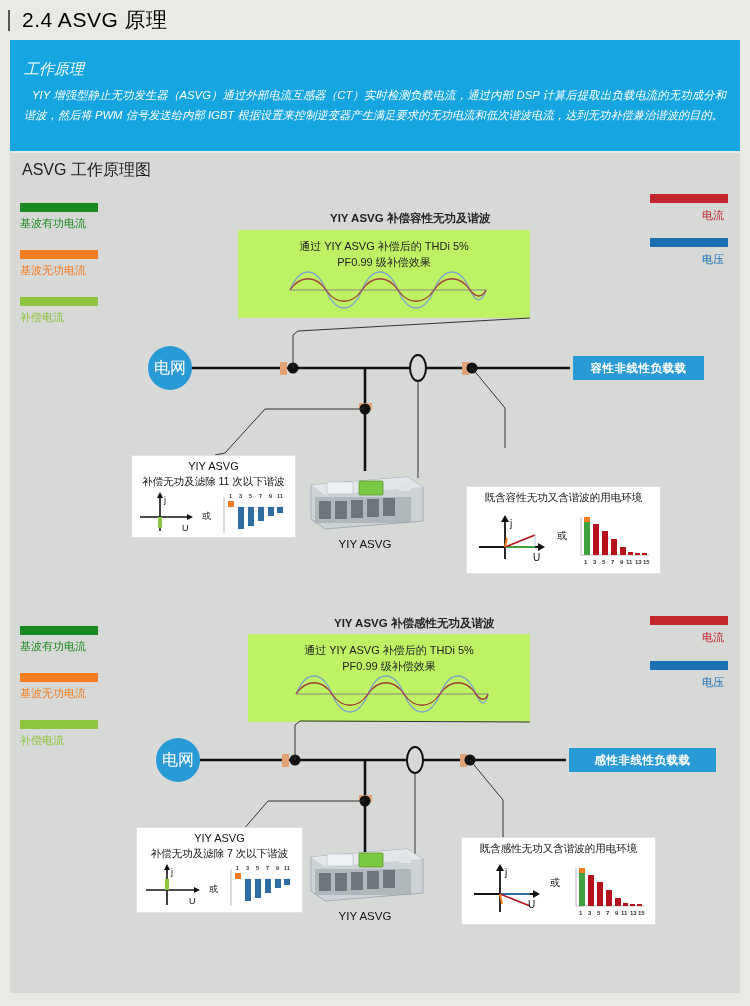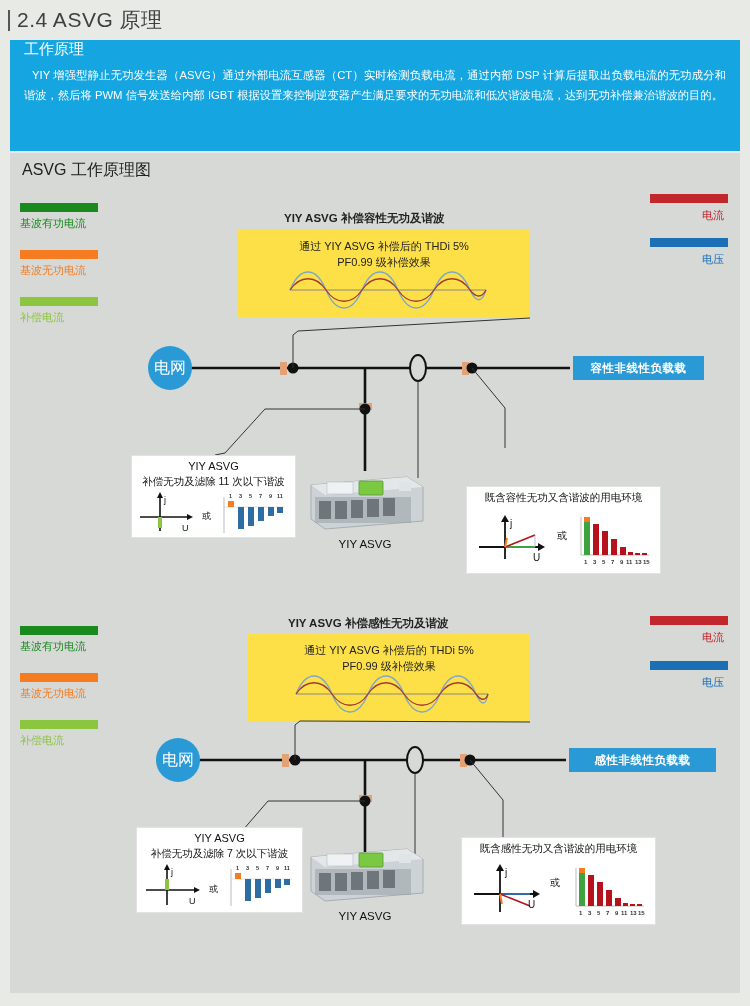--- a/index.html
+++ b/index.html
@@ -7,53 +7,54 @@
   body{
     width:750px;height:1006px;
     background:#e8eae5;
     font-family:"Liberation Sans","DejaVu Sans",sans-serif;
     overflow:hidden;
     position:relative;
   }
   
   .page-title{
     position:absolute;left:8px;top:6px;
-    font-size:21px;color:#404040;letter-spacing:.5px;
-    display:flex;align-items:center;gap:7px;white-space:nowrap;
+    font-size:21px;color:#000000;letter-spacing:.5px;
+    display:flex;align-items:center;gap:12px;white-space:nowrap;
   }
   .title-bar{
     display:inline-block;width:2px;height:21px;background:#555;
   }
   
   .intro{
     position:absolute;left:10px;top:40px;width:730px;height:111px;
     background:#15a5e0;color:#fff;box-sizing:border-box;
-    padding:0 14px 0 14px;
+    padding:20px 14px 0 14px;
+    font-style:italic;
   }
   .intro h2{
     margin:0 0 6px 0;font-size:15px;font-weight:normal;
   }
   .intro p{
     margin:0;font-size:11.3px;line-height:20px;text-indent:8px;
     text-align:justify;
   }
   
   .diagram-panel{
     position:absolute;left:10px;top:153px;width:730px;height:840px;
     background:#d7d9d7;box-sizing:border-box;
   }
   .panel-title{
     position:absolute;left:12px;top:7px;
     font-size:16px;color:#222;
   }
   
   .legend-bar{position:absolute;height:9px;}
   .legend-label{position:absolute;font-size:11px;white-space:nowrap;}
-  .sec-title{position:absolute;font-size:11.5px;color:#222;font-weight:bold;white-space:nowrap;}
-  .wave-card{position:absolute;background:#fde047;}
+  .sec-title{position:absolute;font-size:11.5px;color:#222;font-weight:bold;white-space:nowrap;margin-left:46px;}
+  .wave-card{position:absolute;background:#bef264;}
   .wave-card .cap{
     text-align:center;font-size:11px;color:#222;line-height:16px;
     padding-top:8px;
   }
   .node-grid{
     position:absolute;width:44px;height:44px;border-radius:50%;
     background:#2a9ad6;color:#fff;font-size:16px;
     display:flex;align-items:center;justify-content:center;
   }
   .load-box{

